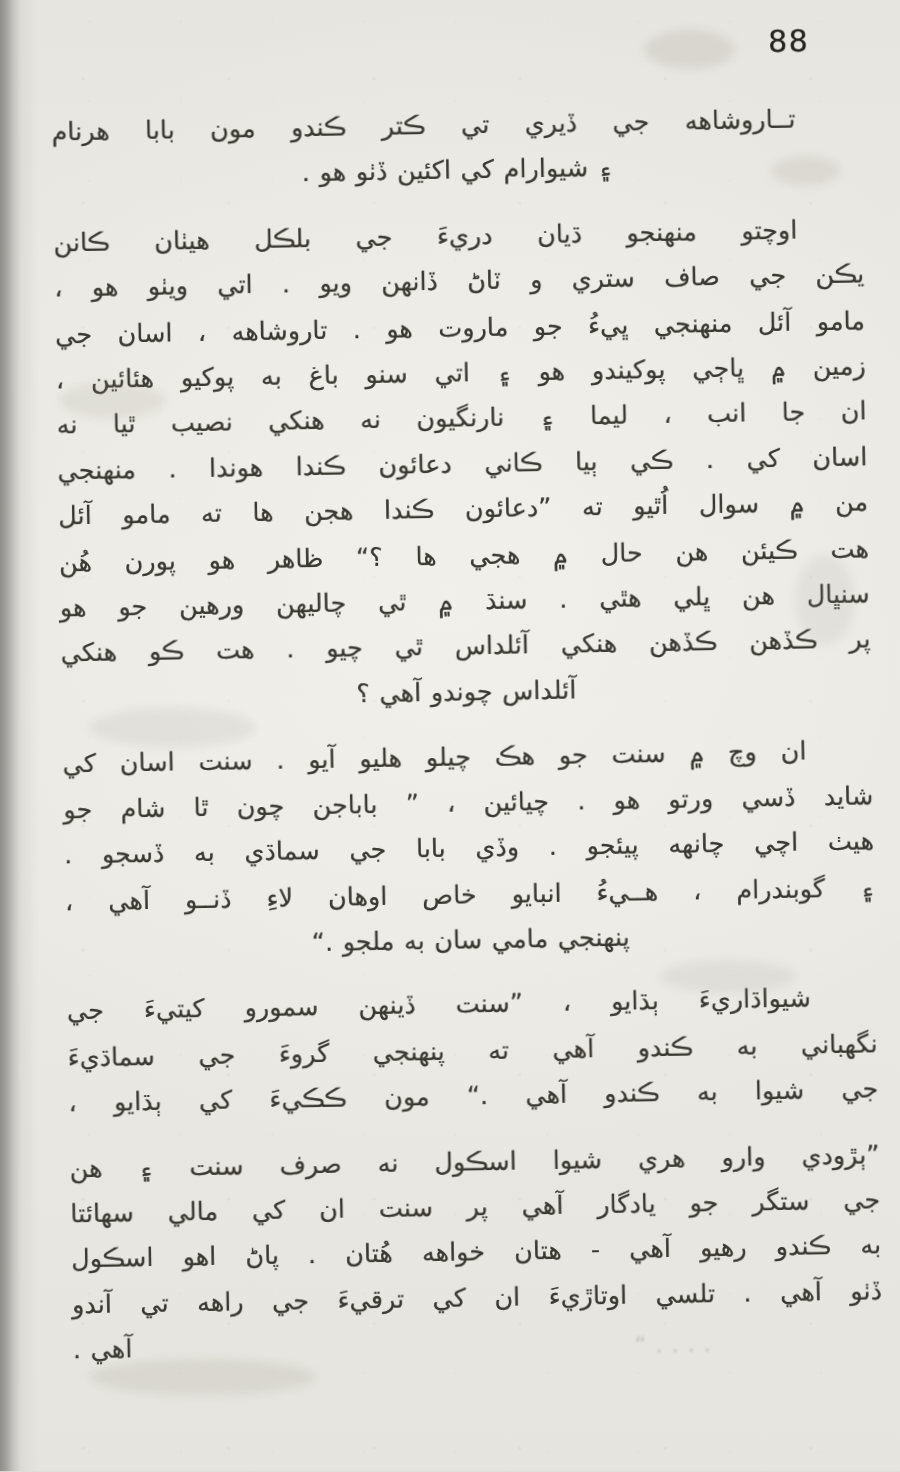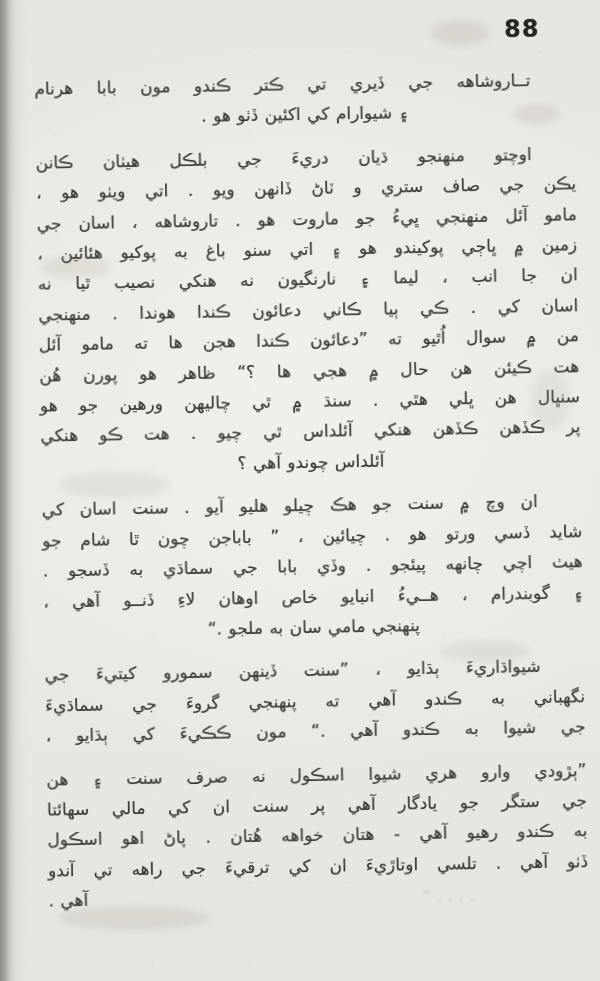--- a/index.html
+++ b/index.html
@@ -32,22 +32,22 @@
     background: linear-gradient(to right,
       #8f8d89 0px, #a3a19c 4px, #c6c4bf 9px,
       rgba(214,212,206,0.6) 14px, rgba(230,228,222,0) 26px);
     pointer-events: none;
   }
   .page-number {
     position: absolute;
     top: 15px;
     right: 61px;
     font-family: "DejaVu Sans", sans-serif;
-    font-size: 24px;
-    font-weight: bold;
+    font-size: 20px;
+    font-weight: normal;
     letter-spacing: 1px;
     color: #26241f;
     transform: rotate(-1deg);
     text-shadow: 0.3px 0.3px 0.4px rgba(38,36,31,0.55);
     filter: blur(0.2px);
   }
   .text-block {
     position: absolute;
     top: 69px;
     left: 34px;

